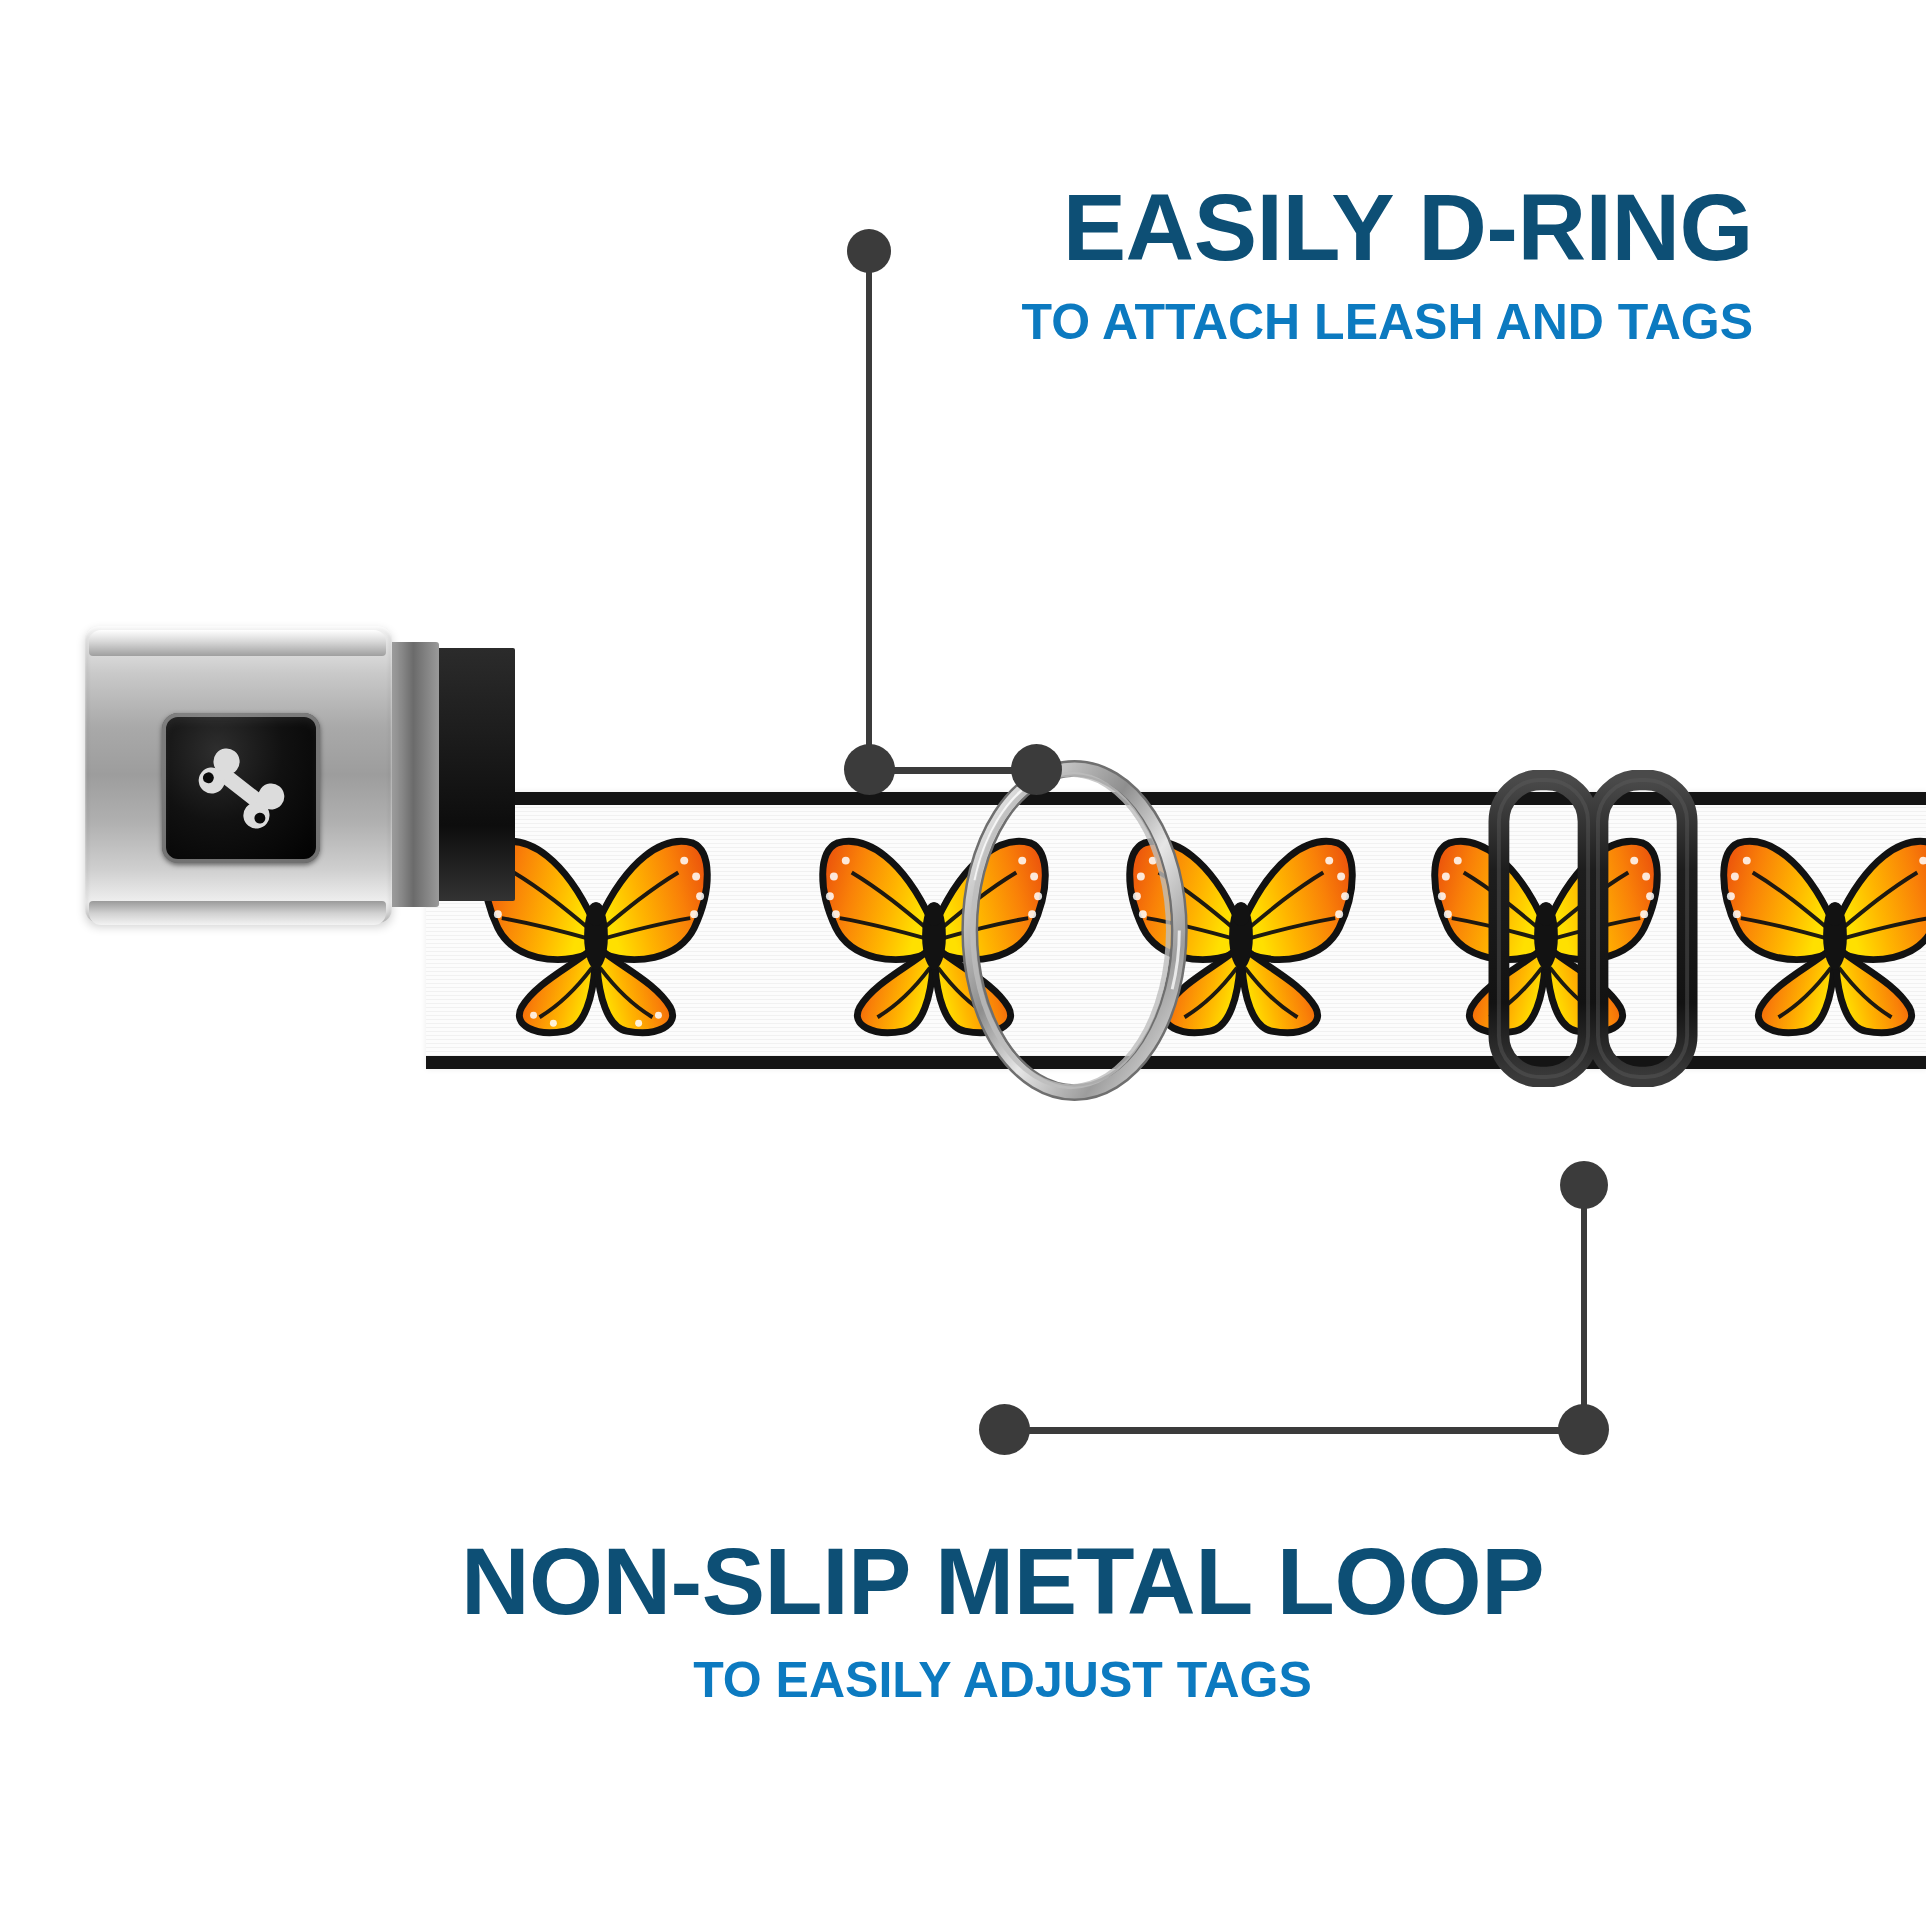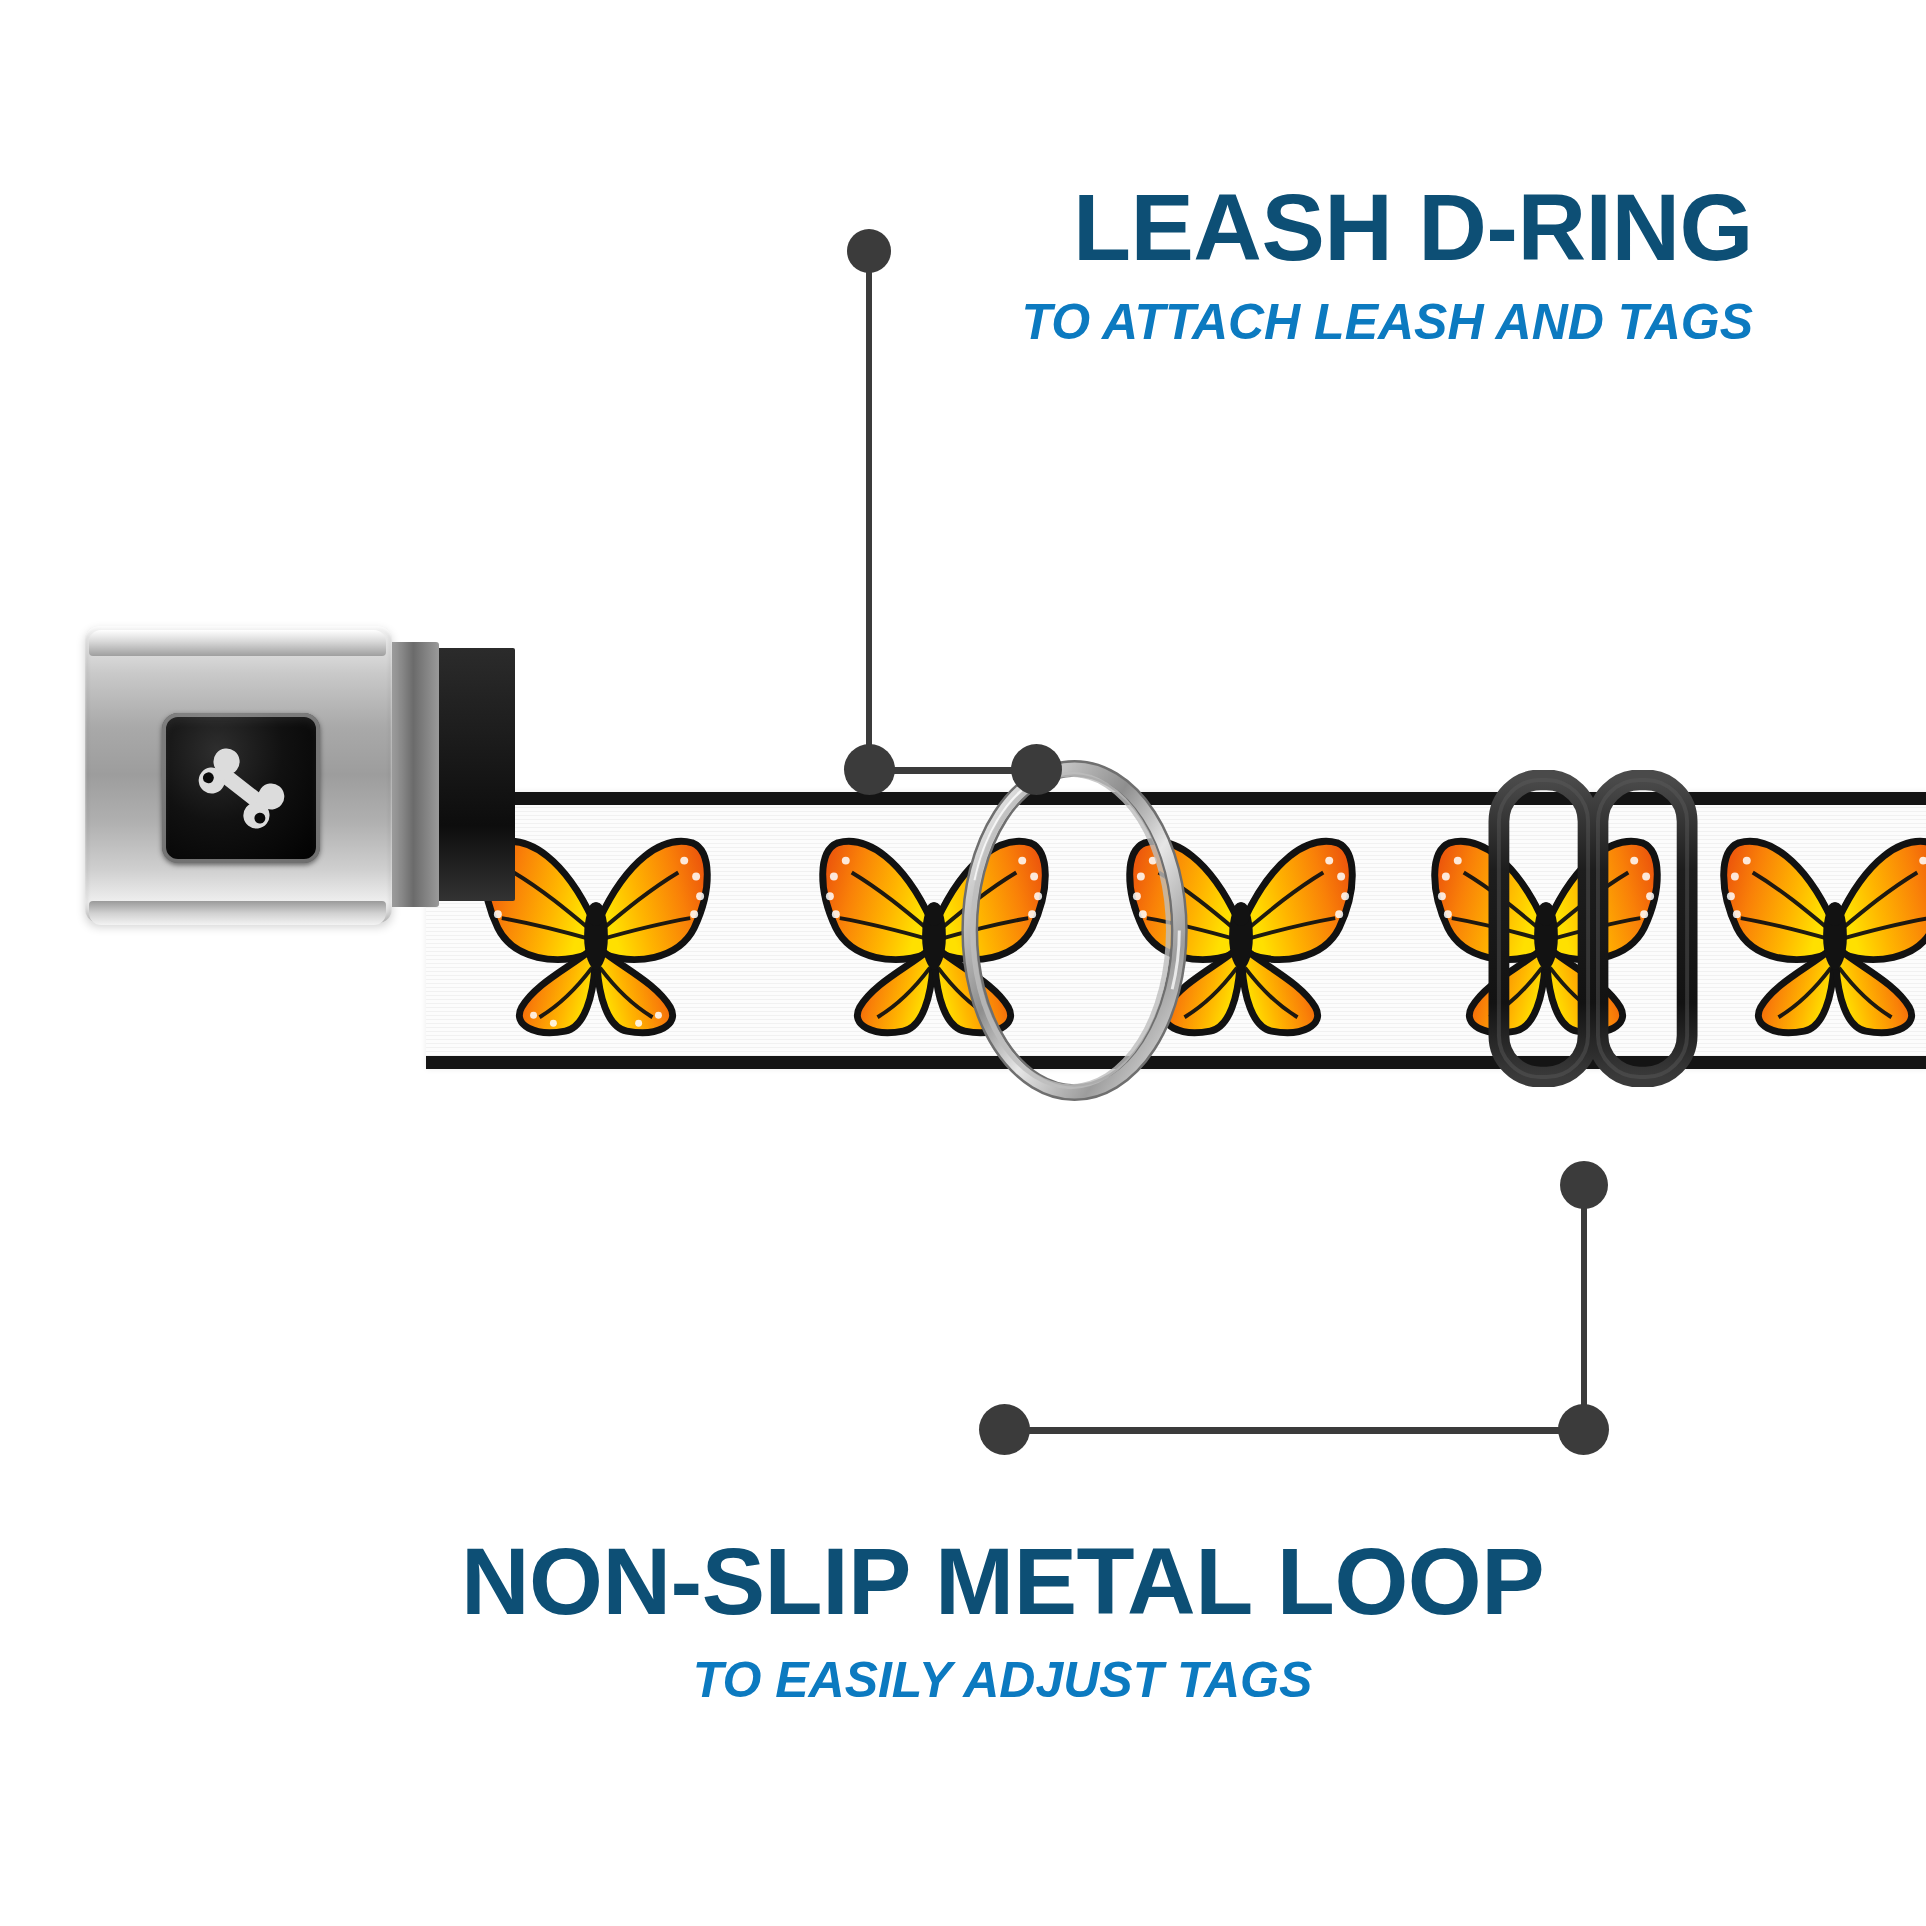--- a/index.html
+++ b/index.html
@@ -10,21 +10,20 @@
 
   
   .callout { position:absolute; }
   .callout .title {
     font-weight:bold; letter-spacing:-0.5px; line-height:1;
     white-space:nowrap;
   }
   .callout .sub {
     font-weight:bold; letter-spacing:0px; line-height:1;
     white-space:nowrap;
-    font-style:italic;
   }
 
   #callout-dring { right:174px; top:180px; text-align:right; }
   #callout-dring .title { font-size:95px; color:#0d4f75; }
   #callout-dring .sub   { font-size:50px; color:#0c7ac0; margin-top:22px; }
 
   #callout-loop { left:461px; top:1534px; text-align:center; }
   #callout-loop .title { font-size:95px; color:#0d4f75; }
   #callout-loop .sub   { font-size:50px; color:#0c7ac0; margin-top:26px; }
 
@@ -382,21 +381,21 @@
 
   <div class="leader">
     <div class="lead-line" style="left:1581px; top:1185px; width:6px; height:248px;"></div>
     <div class="lead-line" style="left:1005px; top:1427px; width:582px; height:7px;"></div>
     <div class="lead-dot" style="left:1560px; top:1161px; width:48px; height:48px;"></div>
     <div class="lead-dot" style="left:1558px; top:1404px; width:51px; height:51px;"></div>
     <div class="lead-dot" style="left:979px; top:1404px; width:51px; height:51px;"></div>
   </div>
 
   <div class="callout" id="callout-dring">
-    <div class="title">LEASH D-RING</div>
+    <div class="title">EASILY D-RING</div>
     <div class="sub">TO ATTACH LEASH AND TAGS</div>
   </div>
 
   <div class="callout" id="callout-loop">
     <div class="title">NON-SLIP METAL LOOP</div>
     <div class="sub">TO EASILY ADJUST TAGS</div>
   </div>
 
 </div>
 

